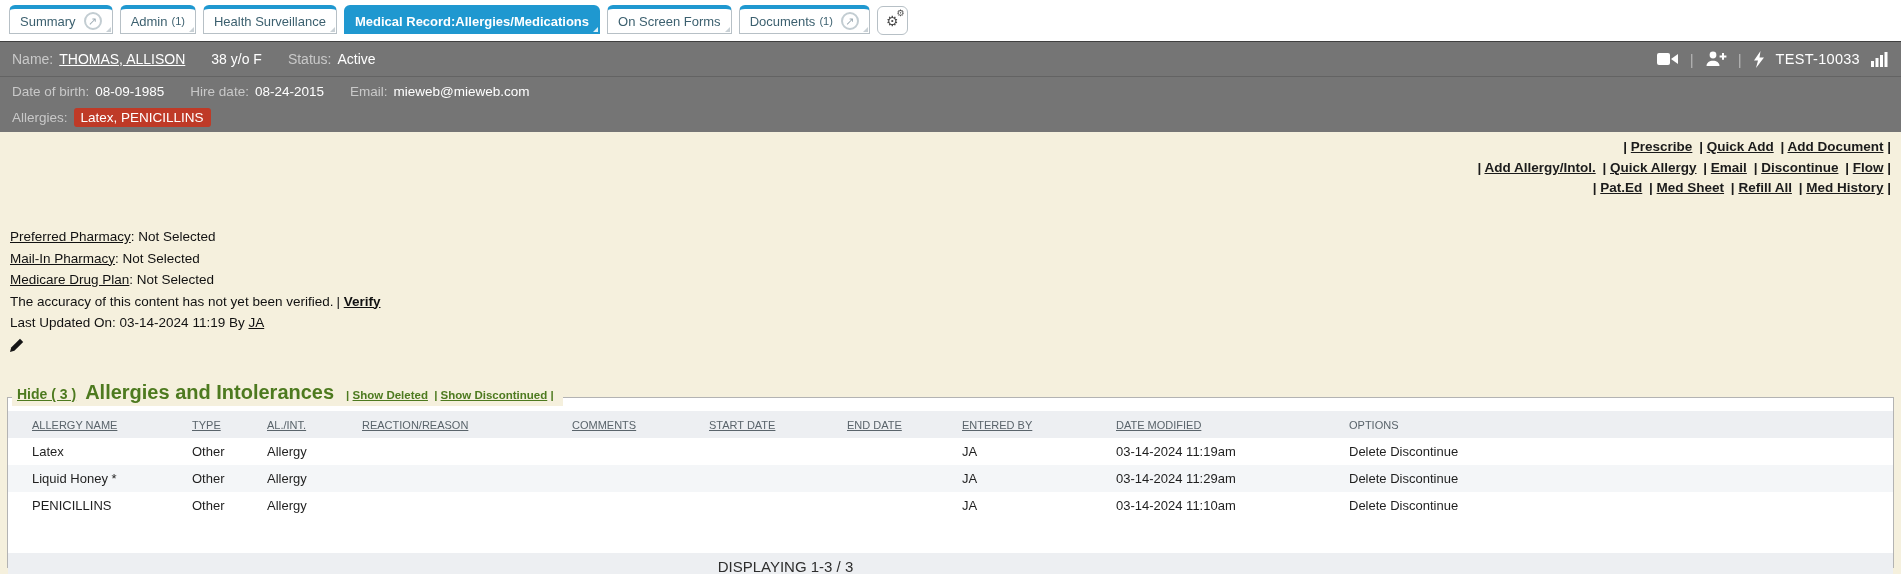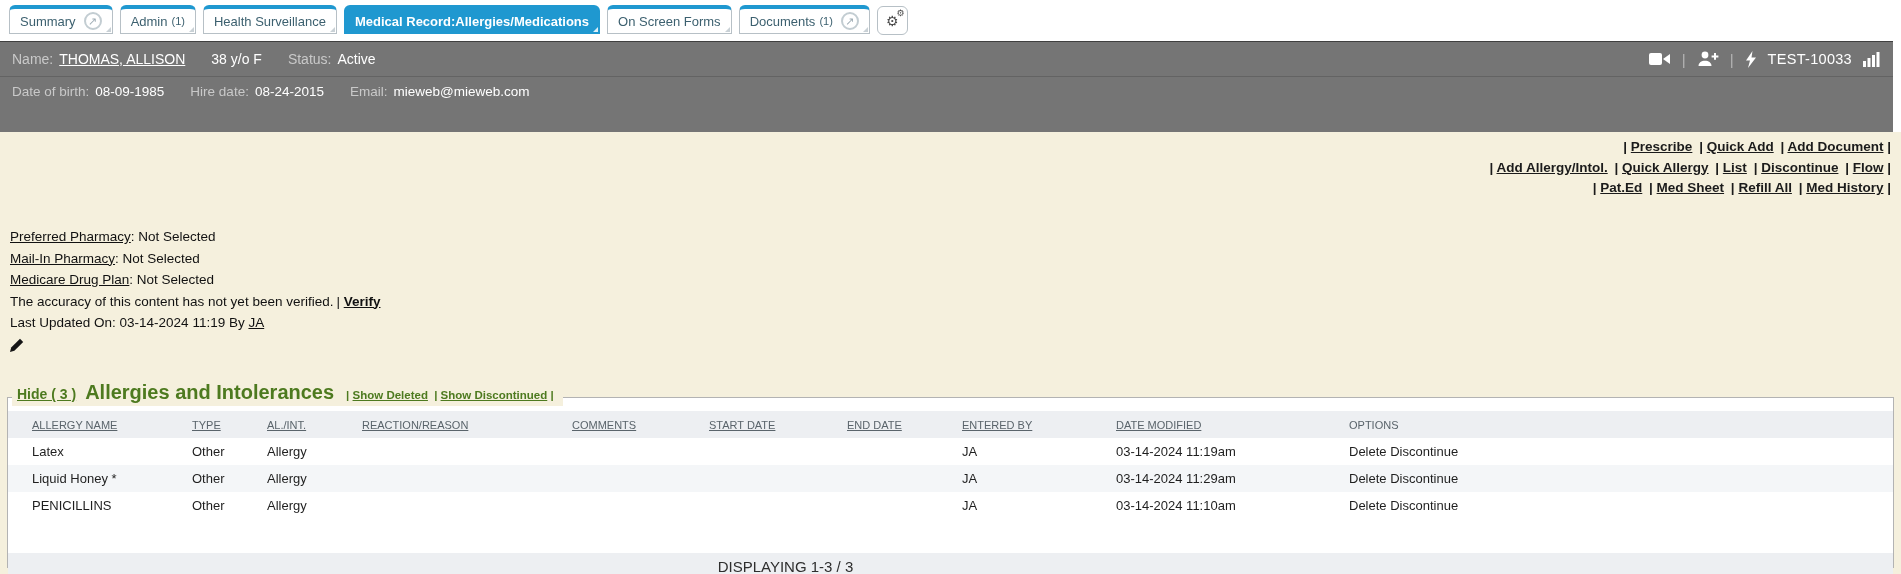--- a/index.html
+++ b/index.html
@@ -19,21 +19,21 @@
   .tab .count { font-size:11px; margin-left:4px; font-weight:normal; }
   .popout { width:18px; height:18px; border:2px solid #c3cdd2; border-radius:50%;
             color:#9fadb5; display:flex; align-items:center; justify-content:center;
             font-size:11px; margin-left:8px; flex:0 0 auto; cursor:pointer; }
   .gearbtn { height:29px; width:31px; border:1px solid #b7c0c6; border-radius:6px; background:#fff;
              display:flex; align-items:center; justify-content:center; margin-top:1px; cursor:pointer; }
   .gearwrap { position:relative; color:#4a4a4a; font-size:14px; line-height:1; }
   .gearwrap .gear-sm { position:absolute; top:-5px; right:-6px; font-size:9px; }
 
   
-  .pt-head { position:absolute; top:41px; left:0; right:8px; height:91px; background:#757575;
+  .pt-head { position:absolute; top:41px; left:0; right:0; height:91px; background:#757575;
              border-top:1px solid #3f3f3f; color:#fff; font-size:13.5px; }
   .pt-row1 { height:35px; display:flex; align-items:center; padding:0 12px; font-size:14px;
              border-bottom:1px solid #636363; }
   .pt-row2 { height:26px; display:flex; align-items:center; padding:2px 12px 0 12px; }
   .pt-row3 { height:28px; display:flex; align-items:center; padding:0 12px; }
   .g-lbl { color:#c9c9c9; margin-right:6px; }
   .g-val { color:#fff; margin-right:26px; }
   .u { text-decoration:underline; cursor:pointer; }
   .badge { background:#bf3a27; color:#fff; padding:2px 7px; border-radius:3px; cursor:pointer; }
   .pt-icons { margin-left:auto; display:flex; align-items:center; gap:11px; }
@@ -145,34 +145,38 @@
       </div>
     </div>
     <div class="pt-row2">
       <span class="g-lbl">Date of birth:</span>
       <span class="g-val">08-09-1985</span>
       <span class="g-lbl">Hire date:</span>
       <span class="g-val">08-24-2015</span>
       <span class="g-lbl">Email:</span>
       <span class="g-val">mieweb@mieweb.com</span>
     </div>
+    <div class="pt-row3">
+      <span class="g-lbl">Allergies:</span>
+      <span class="badge">Latex, PENICILLINS</span>
+    </div>
   </div>
 
   <div class="content">
 
     <div class="linkrows">
       <div class="linkrow">
         <span class="li"><span class="lk">Prescribe</span></span>
         <span class="li"><span class="lk">Quick Add</span></span>
         <span class="li"><span class="lk">Add Document</span></span>
       </div>
       <div class="linkrow">
         <span class="li"><span class="lk">Add Allergy/Intol.</span></span>
         <span class="li"><span class="lk">Quick Allergy</span></span>
-        <span class="li"><span class="lk">List</span></span>
+        <span class="li"><span class="lk">Email</span></span>
         <span class="li"><span class="lk">Discontinue</span></span>
         <span class="li"><span class="lk">Flow</span></span>
       </div>
       <div class="linkrow">
         <span class="li"><span class="lk">Pat.Ed</span></span>
         <span class="li"><span class="lk">Med Sheet</span></span>
         <span class="li"><span class="lk">Refill All</span></span>
         <span class="li"><span class="lk">Med History</span></span>
       </div>
     </div>

